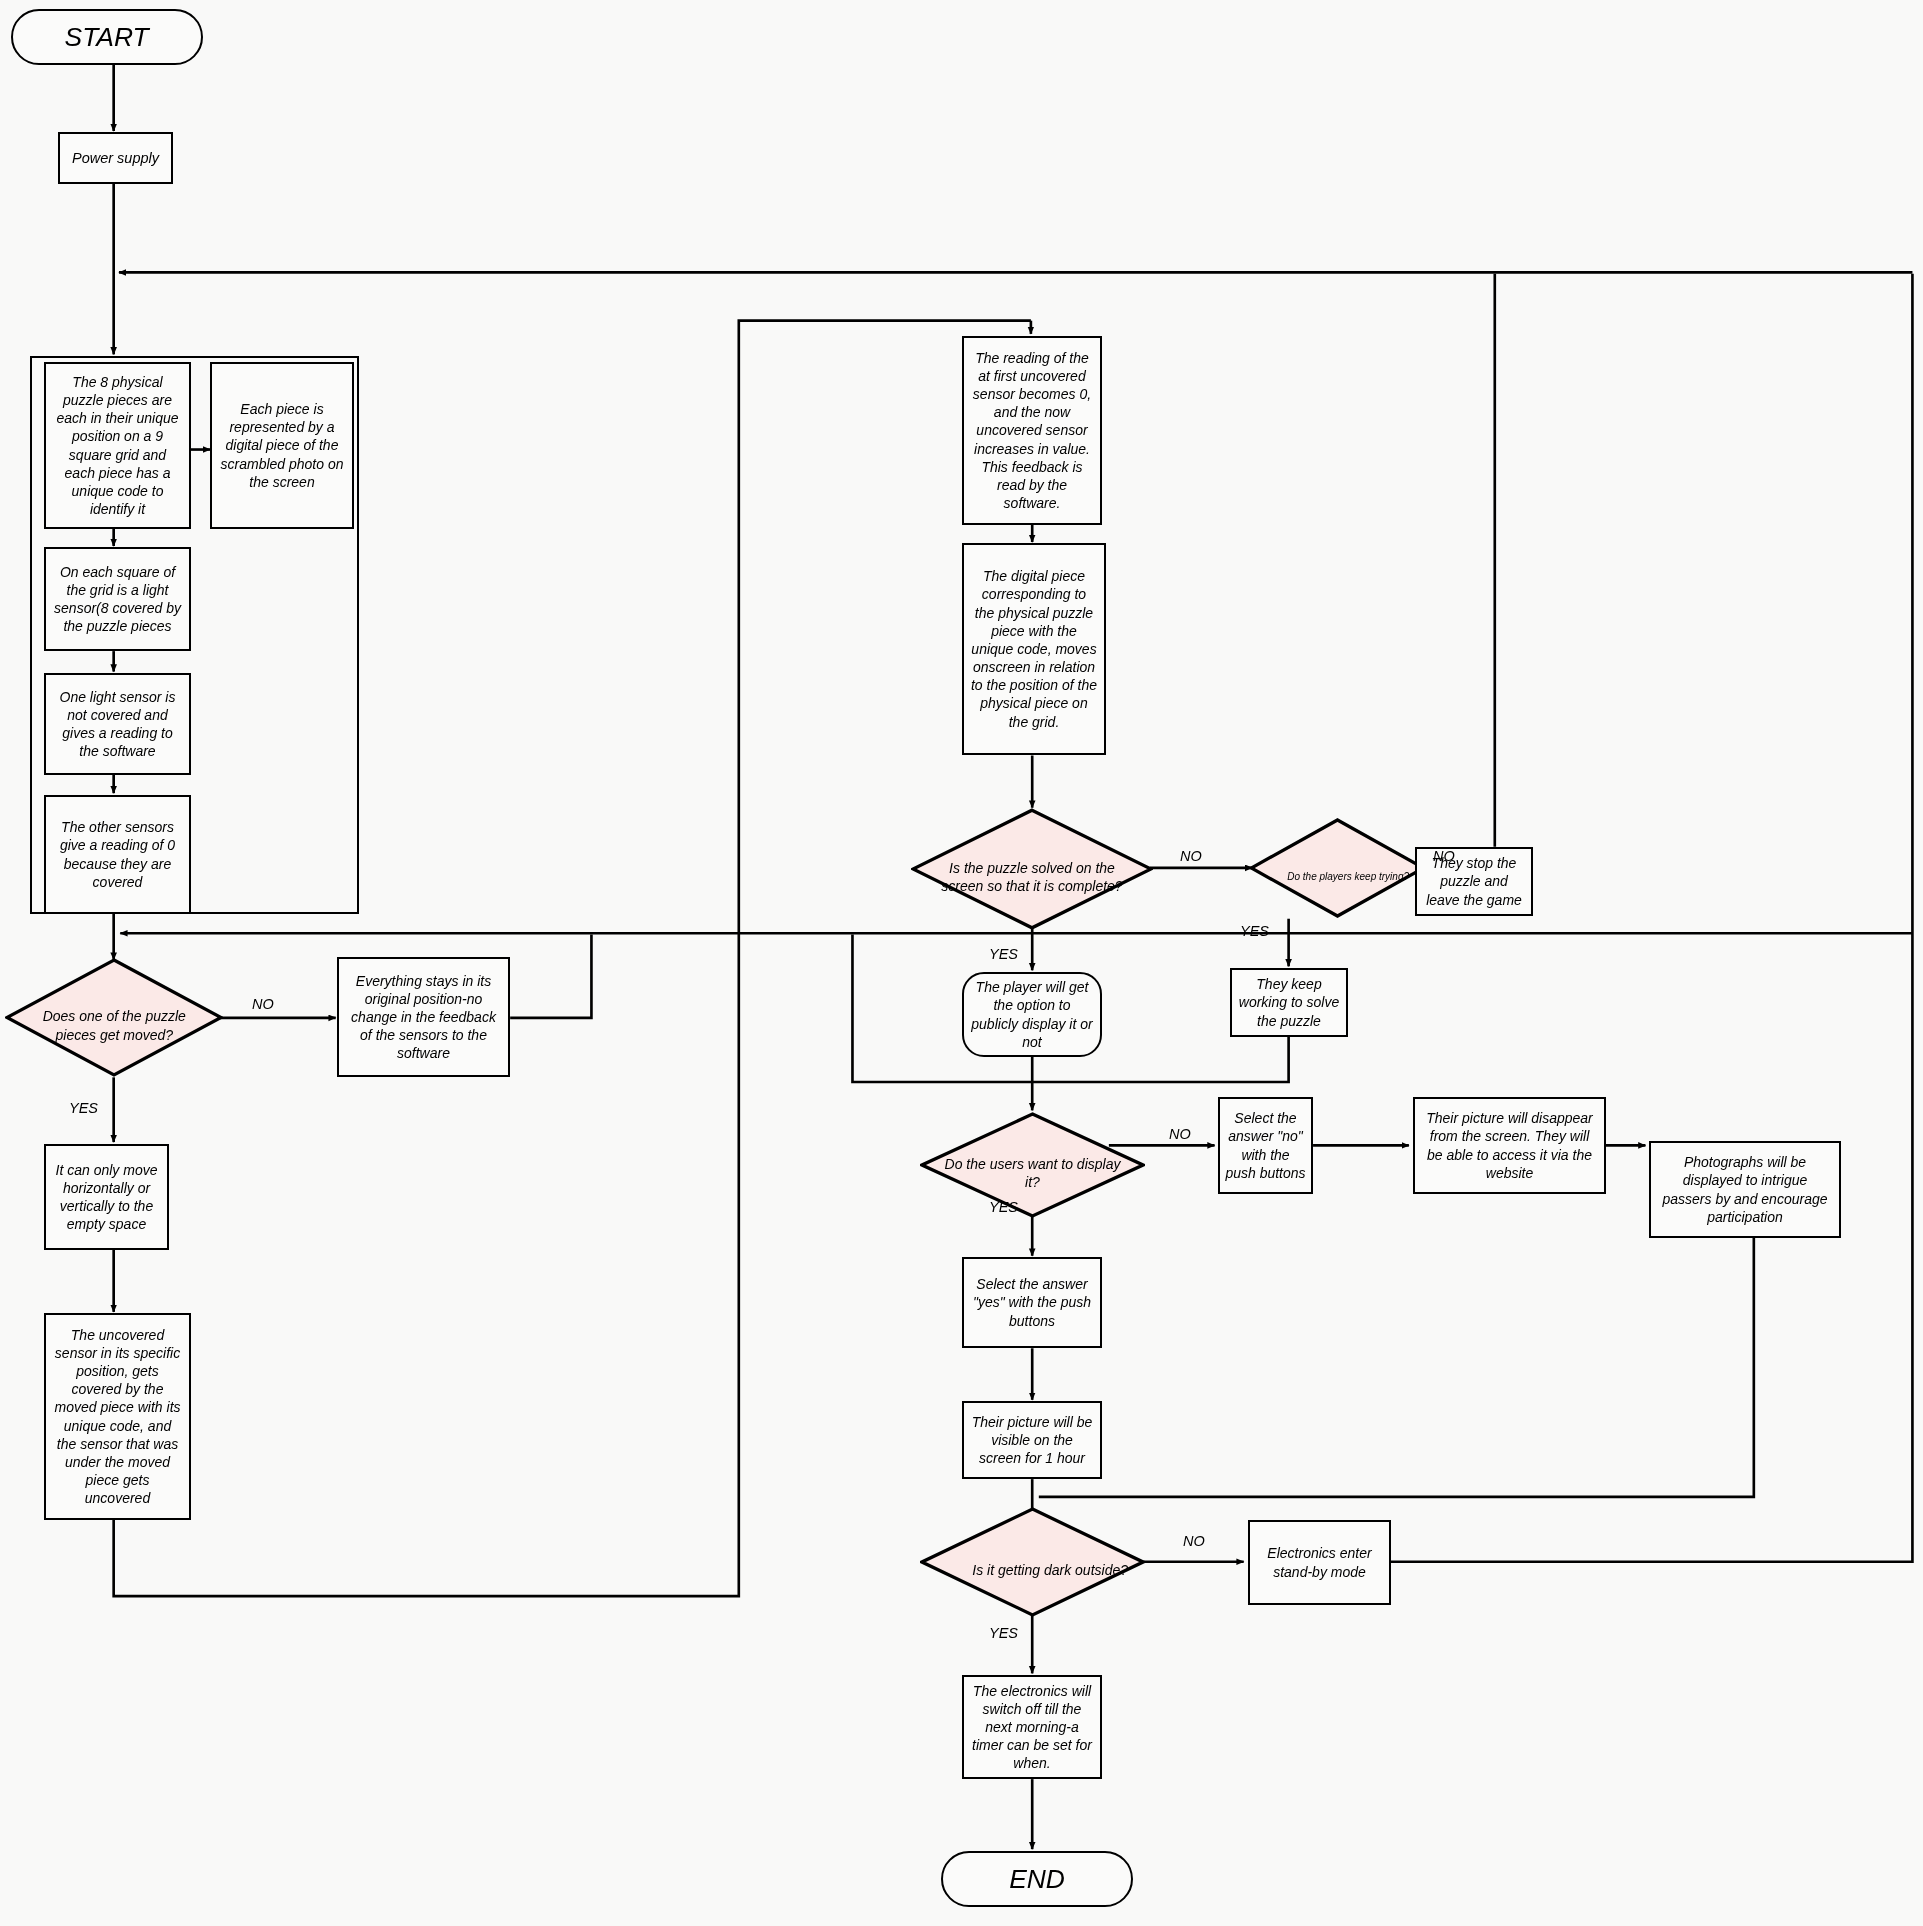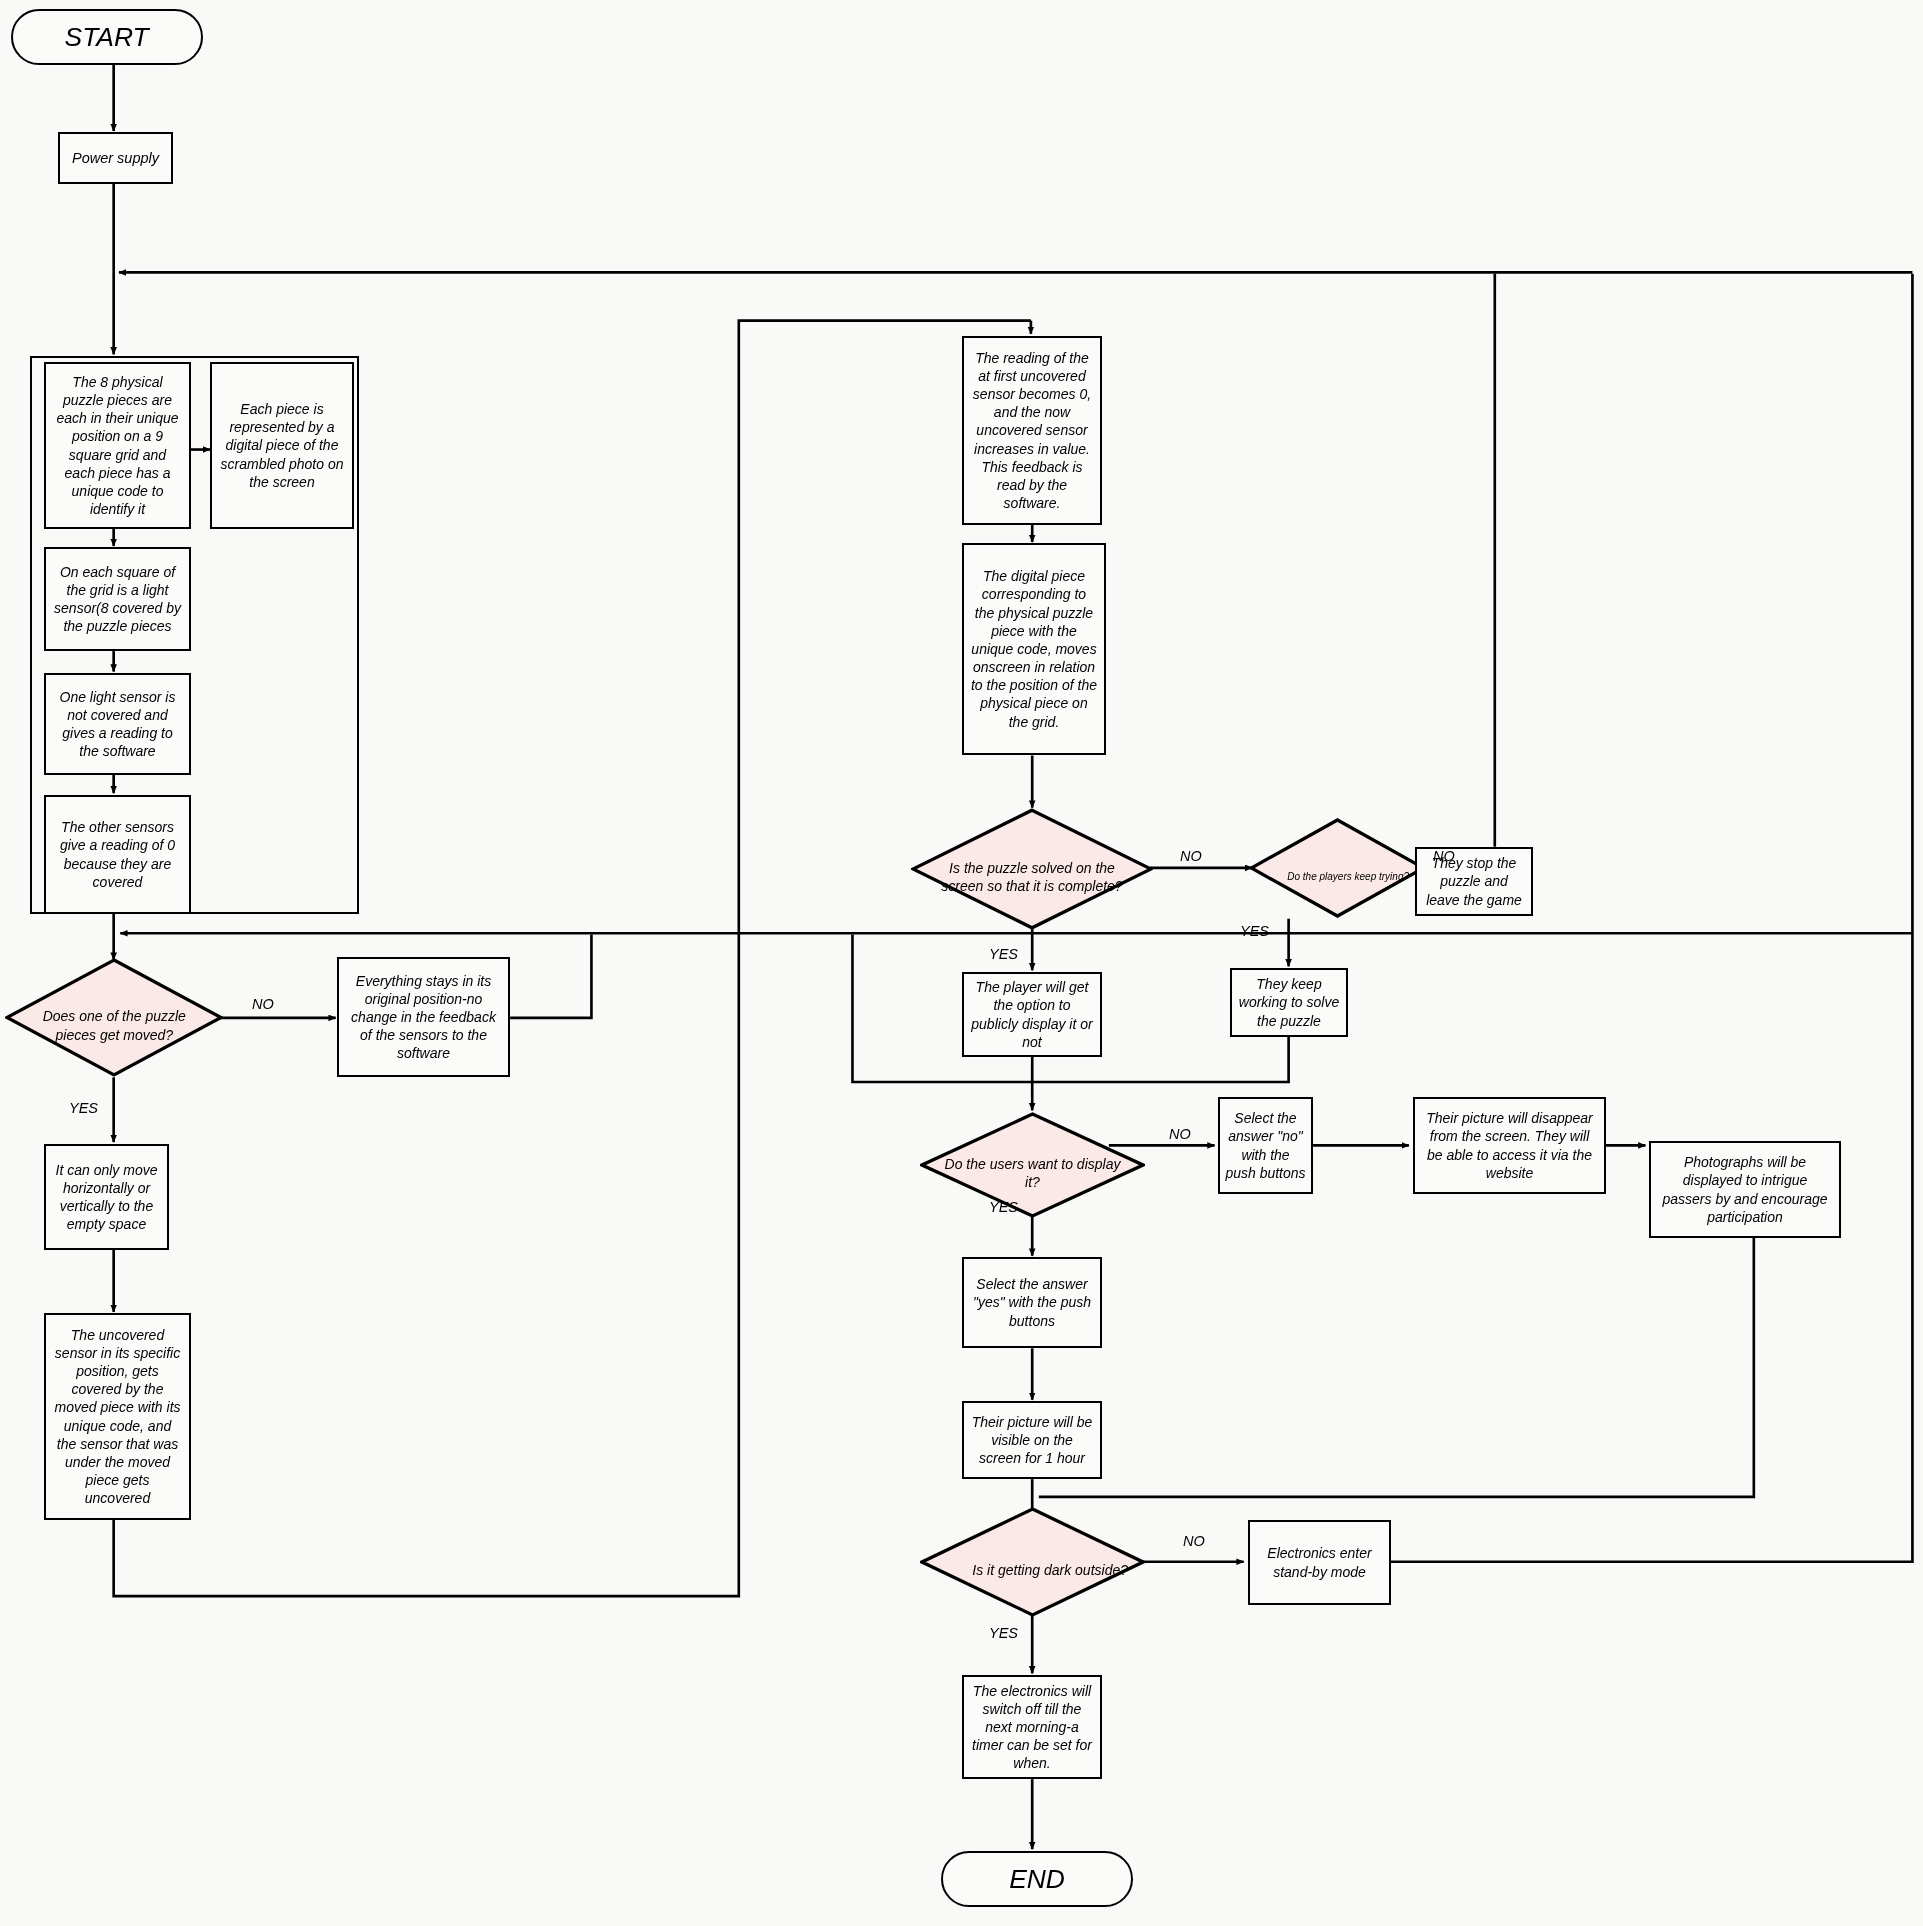--- a/index.html
+++ b/index.html
@@ -179,21 +179,21 @@
   </div>
 
   <div class="node proc txt" style="left:1415px;top:847px;width:118px;height:69px;font-size:14px;padding:2.6px 5.3px;">
     <span>They stop the puzzle and leave the game</span>
   </div>
 
   <div class="node proc txt" style="left:1230px;top:968px;width:118px;height:69px;font-size:14px;padding:2.6px 5.3px;">
     <span>They keep working to solve the puzzle</span>
   </div>
 
-  <div class="node proc txt" style="left:962px;top:972px;width:140px;height:85px;font-size:14px;padding:2.6px 6.6px;">
+  <div class="node proc txt" style="left:962px;top:972px;width:140px;height:85px;font-size:14px;padding:2.6px 6.6px;border-radius:22px;">
     <span>The player will get the option to publicly display it or not</span>
   </div>
 
   <div class="dia-wrap" style="left:920px;top:1112px;width:225px;height:106px;">
     <svg width="225" height="106" viewBox="0 0 340 160">
       <polygon points="170,3 337,80 170,157 3,80" fill="#fbe9e7" stroke="#000" stroke-width="5"></polygon>
     </svg>
     <div class="dia-label txt" style="font-size:14px;">
       <span>Do the users want to display it?</span>
     </div>

